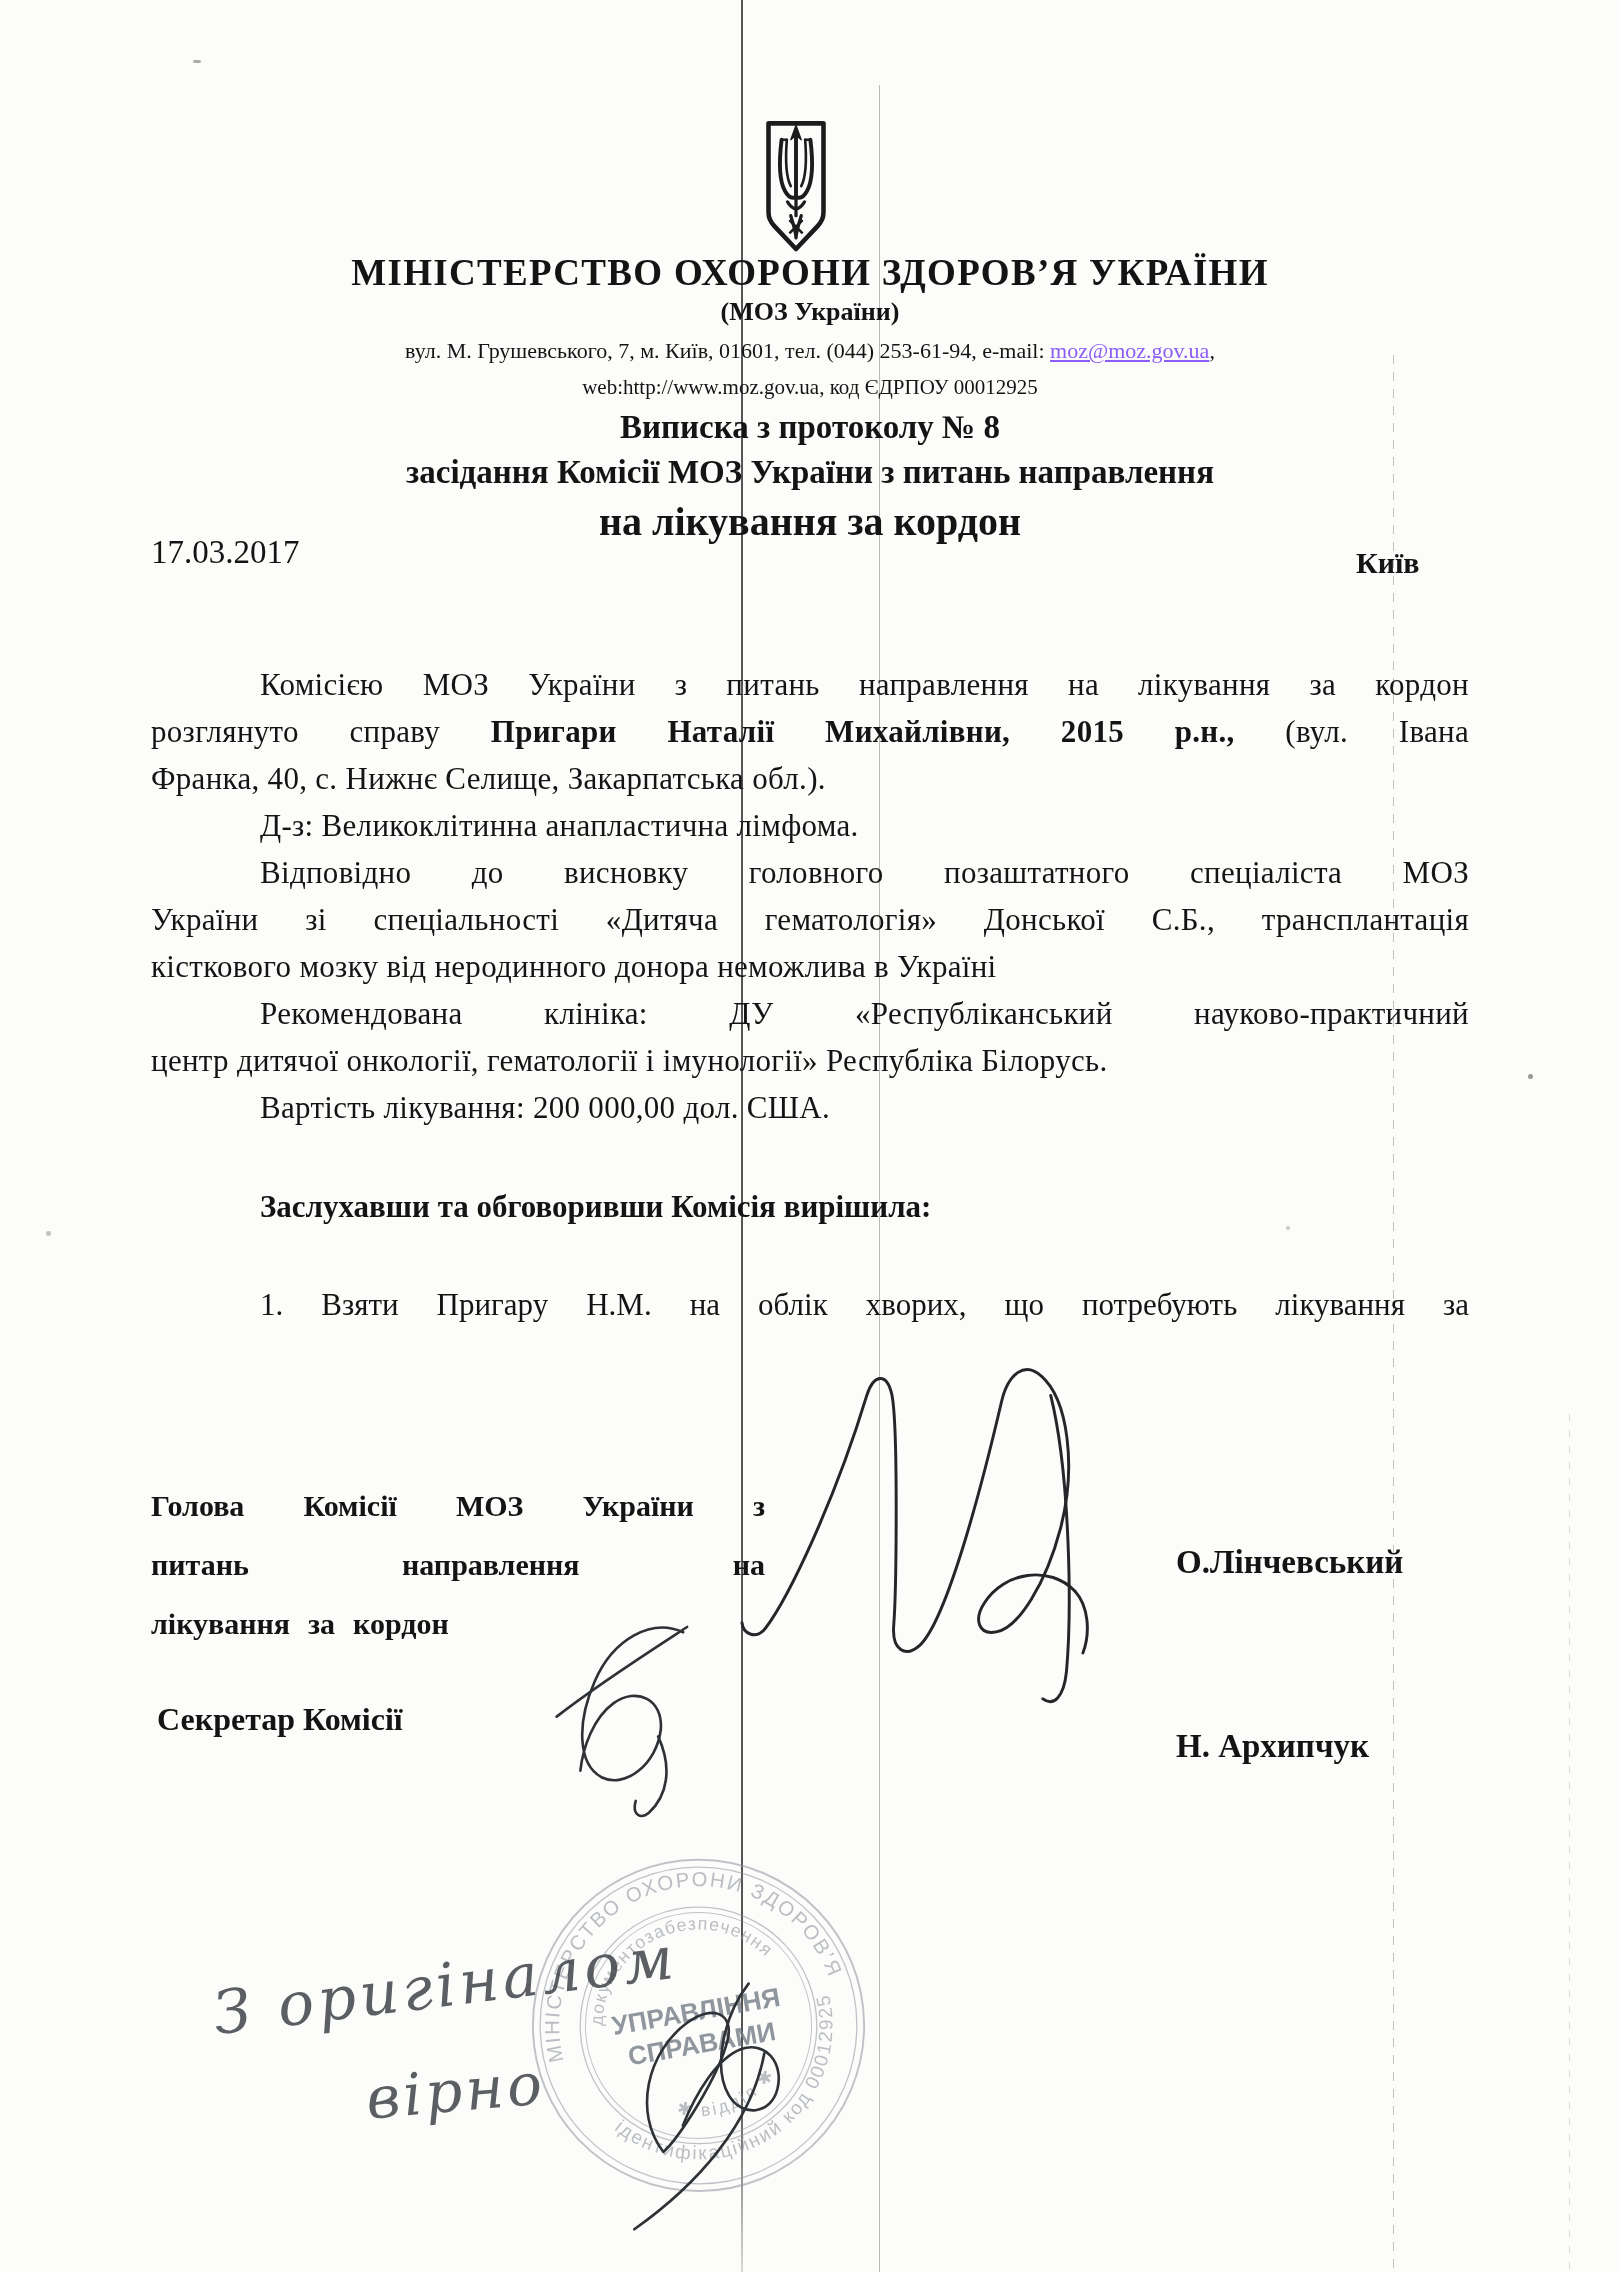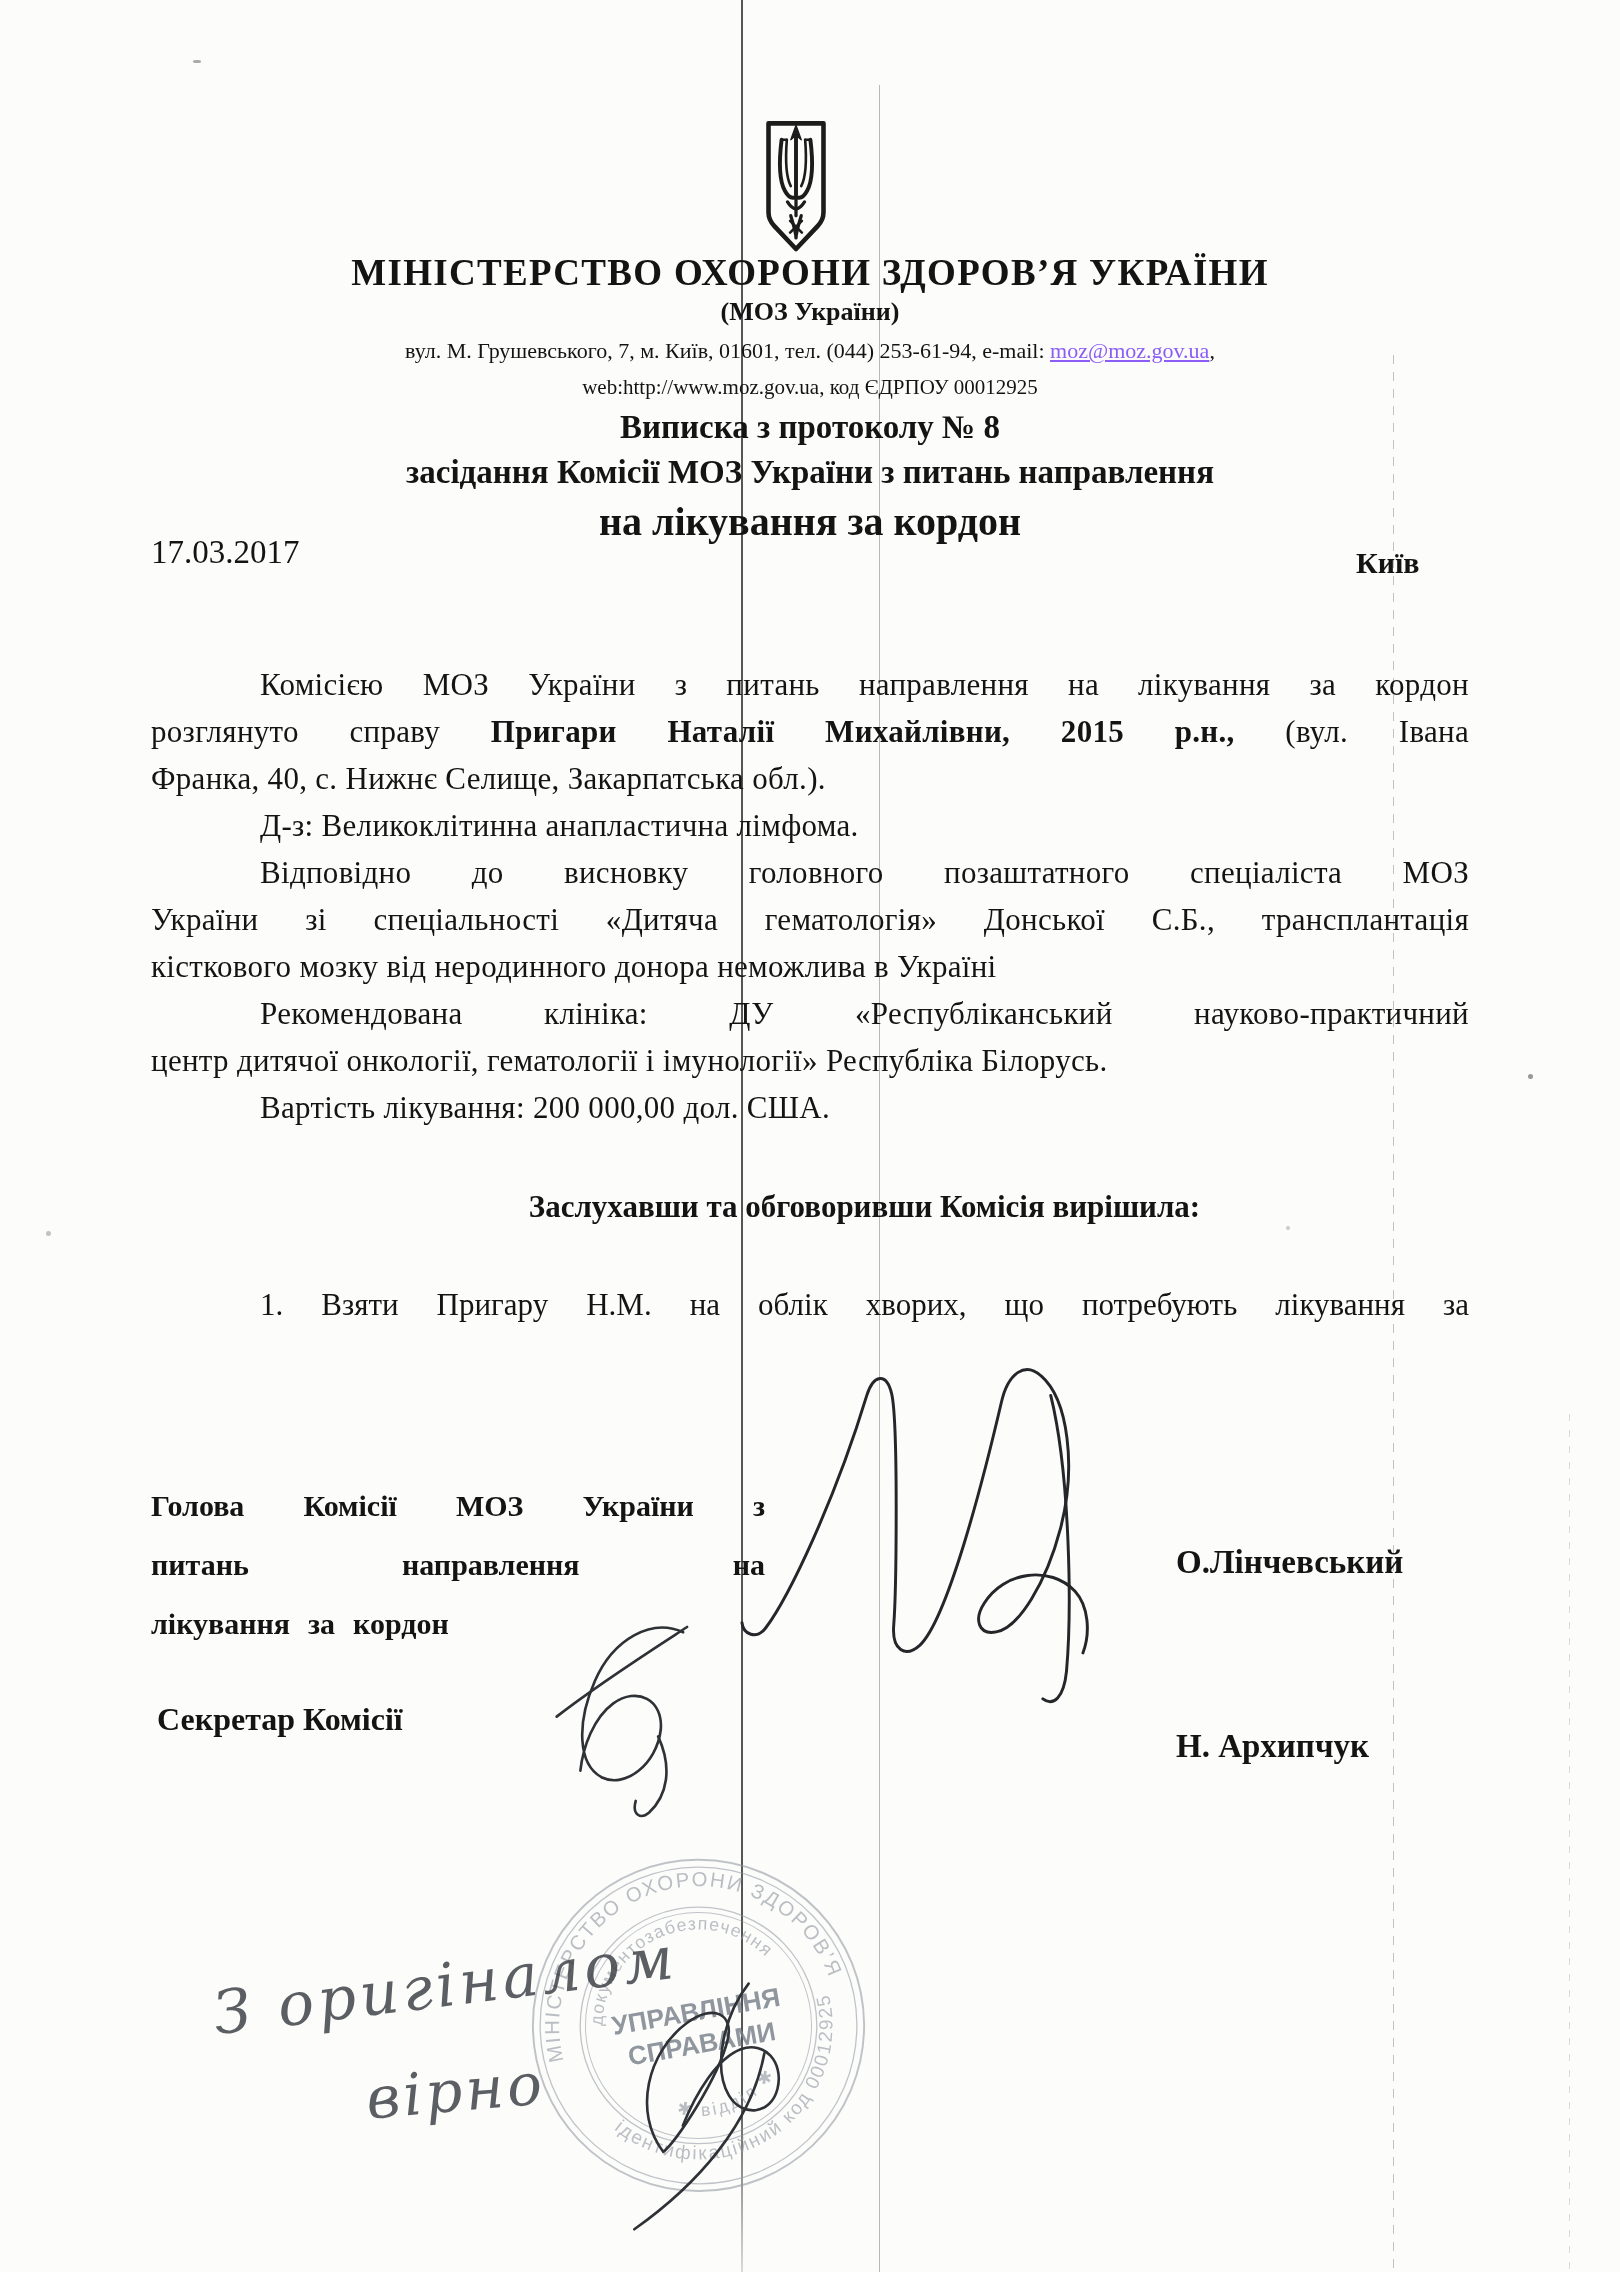--- a/index.html
+++ b/index.html
@@ -29,21 +29,21 @@
   .title2{top:454px; font-size:33px; font-weight:bold;}
   .title3{top:498px; font-size:40px; font-weight:bold;}
 
   .date{position:absolute; left:151px; top:534px; font-size:33px;text-align:center;}
   .city{position:absolute; left:1356px; top:546px; font-size:30px; font-weight:bold;}
 
   .bodyblock{position:absolute; left:151px; top:661px; width:1318px; font-size:31px; letter-spacing:0.3px;}
   .line{height:47px; line-height:47px; white-space:normal;}
   .just{text-align:justify; text-align-last:justify;}
   .ind{padding-left:109px;}
-  .b{font-weight:bold;text-align:center;}
+  .b{font-weight:bold;}
 
   .decision-head{position:absolute; left:151px; top:1189px; width:1318px; font-size:31px; font-weight:bold; padding-left:0;}
   .decision-head .ind2{padding-left:109px;}
   .decisionblock{position:absolute; left:151px; top:1278px; width:1318px; font-size:31px;}
   .decisionblock .line{height:53px; line-height:53px;}
 
   .headtitle{position:absolute; left:151px; top:1476px; width:614px; font-size:30px; font-weight:bold;}
   .headtitle .hline{height:59px; line-height:59px;}
   .hjust{text-align:justify; text-align-last:justify;}
   .hlast{word-spacing:10.5px;}

